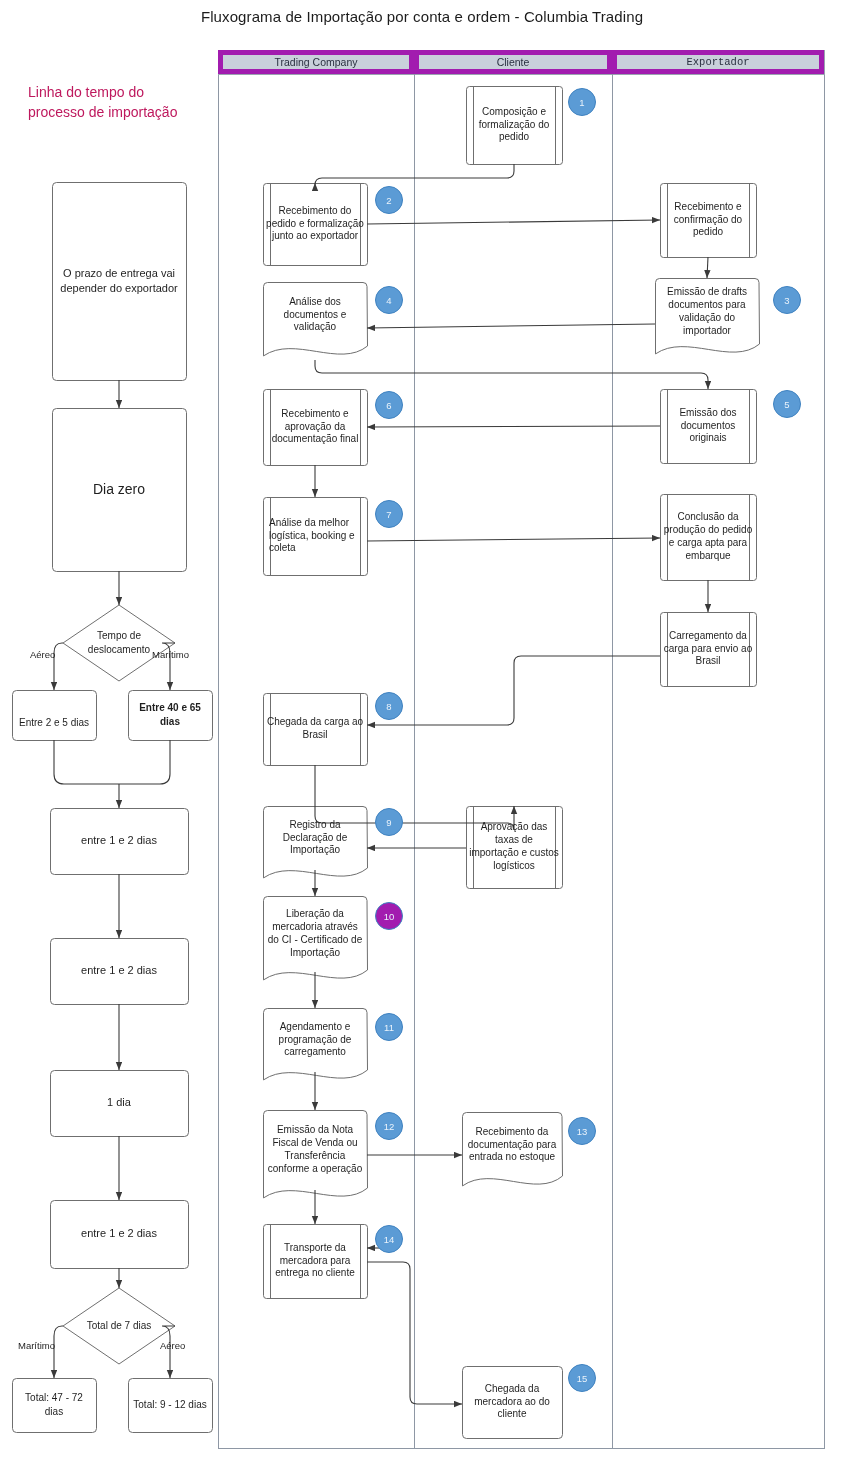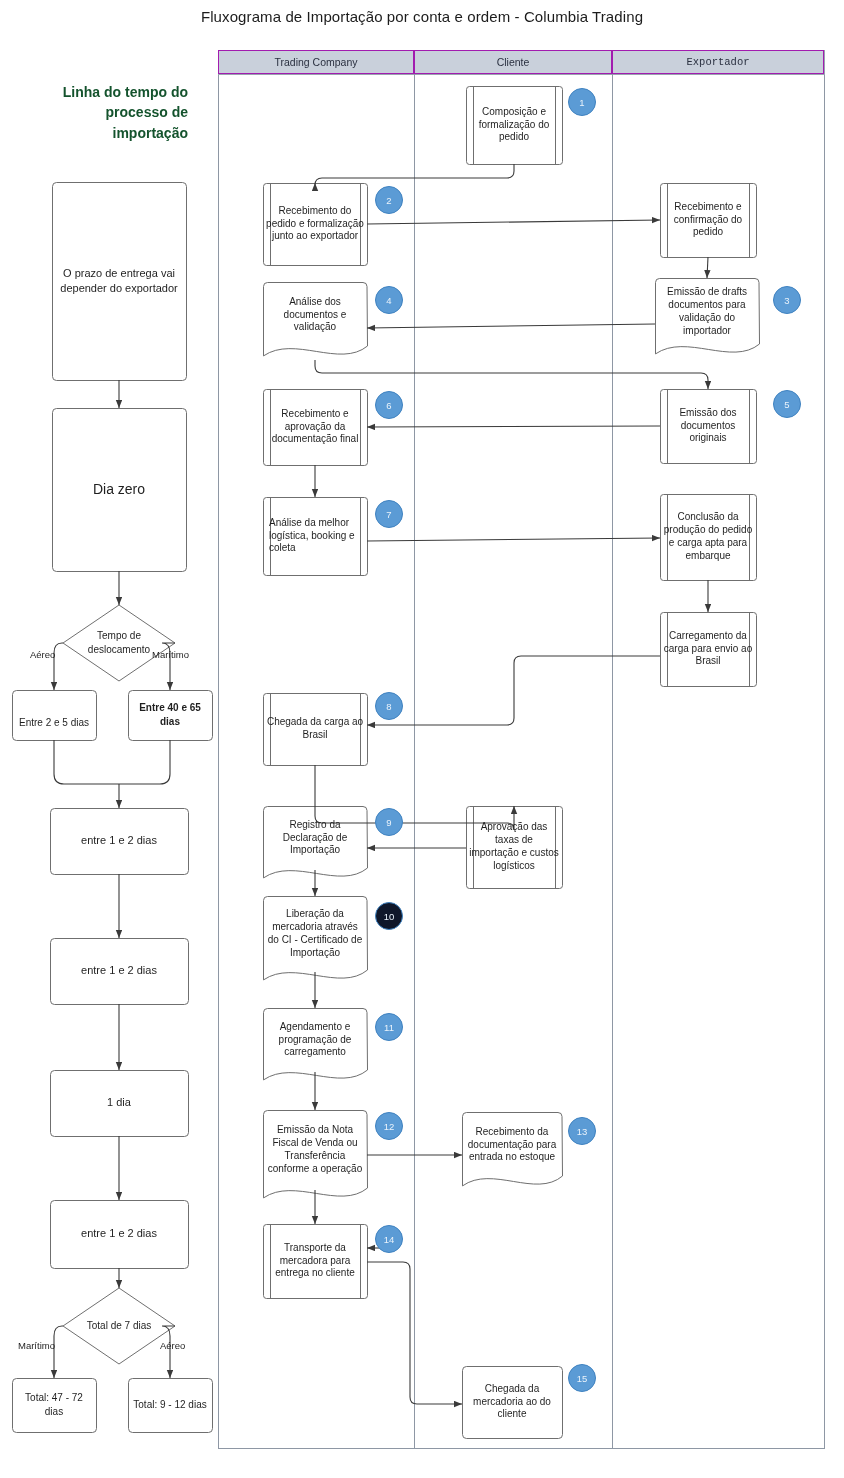--- a/index.html
+++ b/index.html
@@ -12,27 +12,27 @@
   svg#canvas{position:absolute;left:0;top:0;width:844px;height:1478px;}
 
   
   .title{
     position:absolute;left:0;top:8px;width:844px;text-align:center;
     font-size:15px;letter-spacing:.1px;color:#1c1c1c;
   }
 
   
   .tl-head{
-    position:absolute;text-align:right;font-size:14px;font-weight:bold;
-    line-height:1.45;color:#14532d;
+    position:absolute;text-align:left;font-size:14px;font-weight:normal;
+    line-height:1.45;color:#be185d;
   }
 
   
   .lane-head{
-    position:absolute;background:#c9d0db;border:1px solid #a21caf;
+    position:absolute;background:#c9d0db;border:5px solid #a21caf;
     box-sizing:border-box;display:flex;align-items:center;justify-content:center;
     font-size:10.5px;color:#2a3040;
   }
 
   
   .node-txt{
     position:absolute;display:flex;align-items:center;justify-content:center;
     text-align:center;font-size:10px;line-height:1.28;color:#1f1f1f;
     box-sizing:border-box;padding:0 3px;pointer-events:none;
   }
@@ -226,32 +226,32 @@
       <div class="node-txt" style="left: 660px; top: 494px; width: 96px; height: 86px;">Conclusão da produção do pedido e carga apta para embarque</div>
       <div class="node-txt" style="left: 660px; top: 612px; width: 96px; height: 74px;">Carregamento da carga para envio ao Brasil</div>
       <div class="node-txt" style="left: 263px; top: 693px; width: 104px; height: 72px;">Chegada da carga ao Brasil</div>
       <div class="node-txt" style="left: 466px; top: 806px; width: 96px; height: 82px;">Aprovação das taxas de importação e custos logísticos</div>
       <div class="node-txt" style="left: 263px; top: 806px; width: 104px; height: 64px;">Registro da Declaração de Importação</div>
       <div class="node-txt" style="left: 263px; top: 896px; width: 104px; height: 76px;">Liberação da mercadoria através do CI - Certificado de Importação</div>
       <div class="node-txt" style="left: 263px; top: 1008px; width: 104px; height: 64px;">Agendamento e programação de carregamento</div>
       <div class="node-txt" style="left: 263px; top: 1110px; width: 104px; height: 80px;">Emissão da Nota Fiscal de Venda ou Transferência conforme a operação</div>
       <div class="node-txt" style="left: 462px; top: 1112px; width: 100px; height: 66px;">Recebimento da documentação para entrada no estoque</div>
       <div class="node-txt" style="left: 263px; top: 1224px; width: 104px; height: 74px;">Transporte da mercadora para entrega no cliente</div>
-      <div class="node-txt" style="left: 462px; top: 1366px; width: 100px; height: 72px;">Chegada da mercadoria ao do cliente</div>
+      <div class="node-txt" style="left: 462px; top: 1366px; width: 100px; height: 72px;">Chegada da mercadora ao do cliente</div>
     </div>
   <div id="badges">
       <div class="badge" style="left: 568px; top: 88px; background: rgb(91, 155, 213);">1</div>
       <div class="badge" style="left: 375px; top: 186px; background: rgb(91, 155, 213);">2</div>
       <div class="badge" style="left: 773px; top: 286px; background: rgb(91, 155, 213);">3</div>
       <div class="badge" style="left: 375px; top: 286px; background: rgb(91, 155, 213);">4</div>
       <div class="badge" style="left: 773px; top: 390px; background: rgb(91, 155, 213);">5</div>
       <div class="badge" style="left: 375px; top: 391px; background: rgb(91, 155, 213);">6</div>
       <div class="badge" style="left: 375px; top: 500px; background: rgb(91, 155, 213);">7</div>
       <div class="badge" style="left: 375px; top: 692px; background: rgb(91, 155, 213);">8</div>
       <div class="badge" style="left: 375px; top: 808px; background: rgb(91, 155, 213);">9</div>
-      <div class="badge" style="left: 375px; top: 902px; background: #0f172a;">10</div>
+      <div class="badge" style="left: 375px; top: 902px; background: #a21caf;">10</div>
       <div class="badge" style="left: 375px; top: 1013px; background: rgb(91, 155, 213);">11</div>
       <div class="badge" style="left: 375px; top: 1112px; background: rgb(91, 155, 213);">12</div>
       <div class="badge" style="left: 568px; top: 1117px; background: rgb(91, 155, 213);">13</div>
       <div class="badge" style="left: 375px; top: 1225px; background: rgb(91, 155, 213);">14</div>
       <div class="badge" style="left: 568px; top: 1364px; background: rgb(91, 155, 213); text-align: right;">15</div>
     </div>
 </div>
 
 </body></html>

